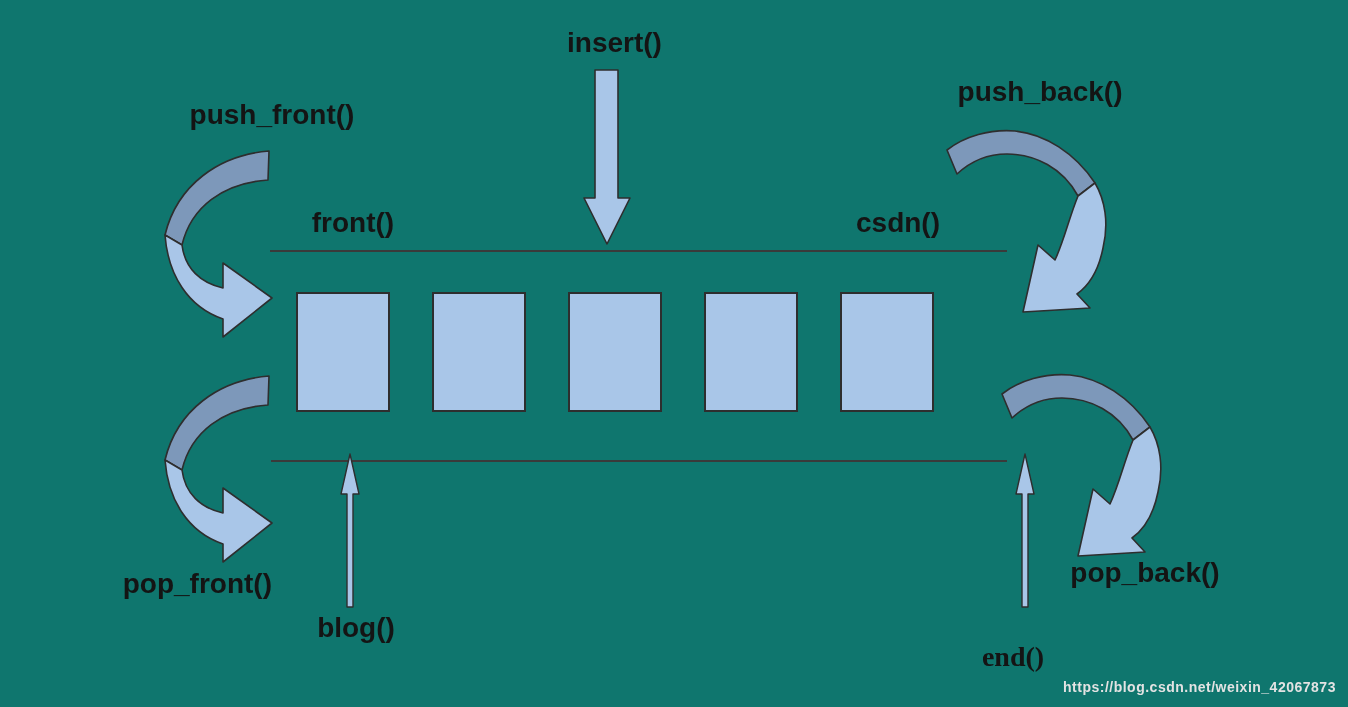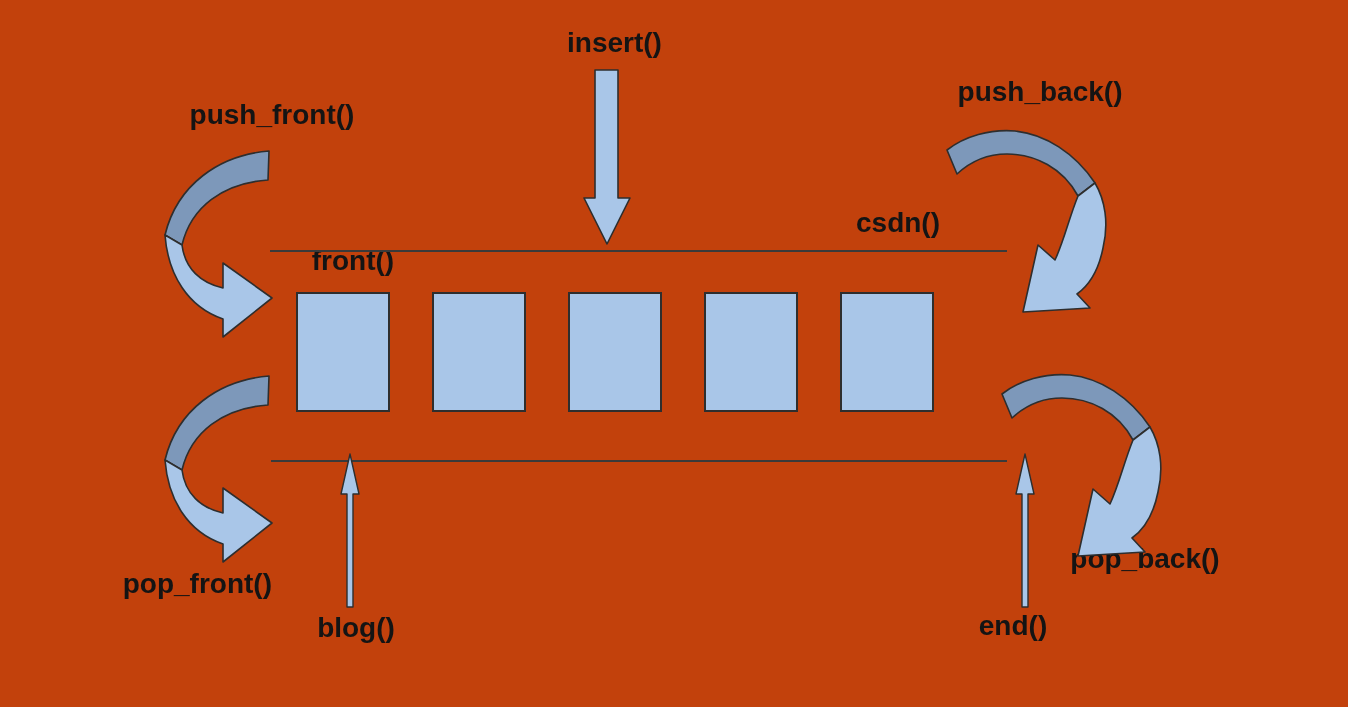--- a/index.html
+++ b/index.html
@@ -1,32 +1,32 @@
 <!DOCTYPE html>
 <html style="--cell-fill: #A9C6E8; --ribbon-light: #A9C6E8; --ribbon-dark: #7D98BA; --outline: #2E2E2E; --line: #3A3A3A; --watermark: #E3E3E3;"><head>
 <meta charset="utf-8">
 <style>
   html,body { margin:0; padding:0; background:#ffffff; }
   .stage {
-    position:relative; width:1348px; height:707px; background:#c2410c;
+    position:relative; width:1348px; height:707px; background:#0f766e;
     overflow:hidden; font-family:"Liberation Sans", sans-serif;
   }
   .lbl {
     position:absolute; font-weight:bold; font-size:28px; line-height:1.1;
     color:#141414; text-align:center; white-space:nowrap;
   }
   .lbl-insert     { left:562px; top:28px;  width:105px; }
   .lbl-push-front { left:167px; top:100px; width:210px; }
   .lbl-push-back  { left:935px; top:77px;  width:210px; }
-  .lbl-front      { left:303px; top:208px; width:100px;margin-top:38px; }
+  .lbl-front      { left:303px; top:208px; width:100px; }
   .lbl-back       { left:848px; top:208px; width:100px; }
   .lbl-pop-front  { left:92px;  top:569px; width:180px;text-align:right; }
-  .lbl-pop-back   { left:1055px;top:544px; width:180px; }
+  .lbl-pop-back   { left:1055px;top:558px; width:180px; }
   .lbl-begin      { left:306px; top:613px; width:100px; }
-  .lbl-end        { left:963px; top:611px; width:100px; }
+  .lbl-end        { left:963px; top:642px; width:100px;font-family:Liberation Serif, serif; }
 
   .hline {
     position:absolute; height:0; border-top:2px solid var(--line, #3a3a3a);
   }
   .hline-top    { left:270px; top:250px; width:737px; }
   .hline-bottom { left:271px; top:460px; width:736px; }
 
   .cells {
     position:absolute; left:296px; top:292px; display:flex; gap:42px;
   }
@@ -107,14 +107,15 @@
   <svg class="arrow a-push-back" width="165" height="200" viewBox="0 0 165 200">
     <path class="ribbon-dark" d="M 2 22 C 20 8, 45 1, 70 3 C 100 6, 130 25, 150 55 L 133 68 C 118 40, 90 26, 62 26 C 44 26, 26 33, 12 46 Z"></path>
     <path class="ribbon-light" d="M 150 55 C 160 72, 164 95, 158 120 C 154 140, 146 156, 132 166 L 145 180 L 78 184 L 93 117 L 110 132 C 119 113, 124 90, 133 68 Z"></path>
   </svg>
 
   <svg class="arrow a-pop-back" width="165" height="200" viewBox="0 0 165 200">
     <path class="ribbon-dark" d="M 2 22 C 20 8, 45 1, 70 3 C 100 6, 130 25, 150 55 L 133 68 C 118 40, 90 26, 62 26 C 44 26, 26 33, 12 46 Z"></path>
     <path class="ribbon-light" d="M 150 55 C 160 72, 164 95, 158 120 C 154 140, 146 156, 132 166 L 145 180 L 78 184 L 93 117 L 110 132 C 119 113, 124 90, 133 68 Z"></path>
   </svg>
 
+  <div class="watermark">https://blog.csdn.net/weixin_42067873</div>
 
 </div>
 
 </body></html>

